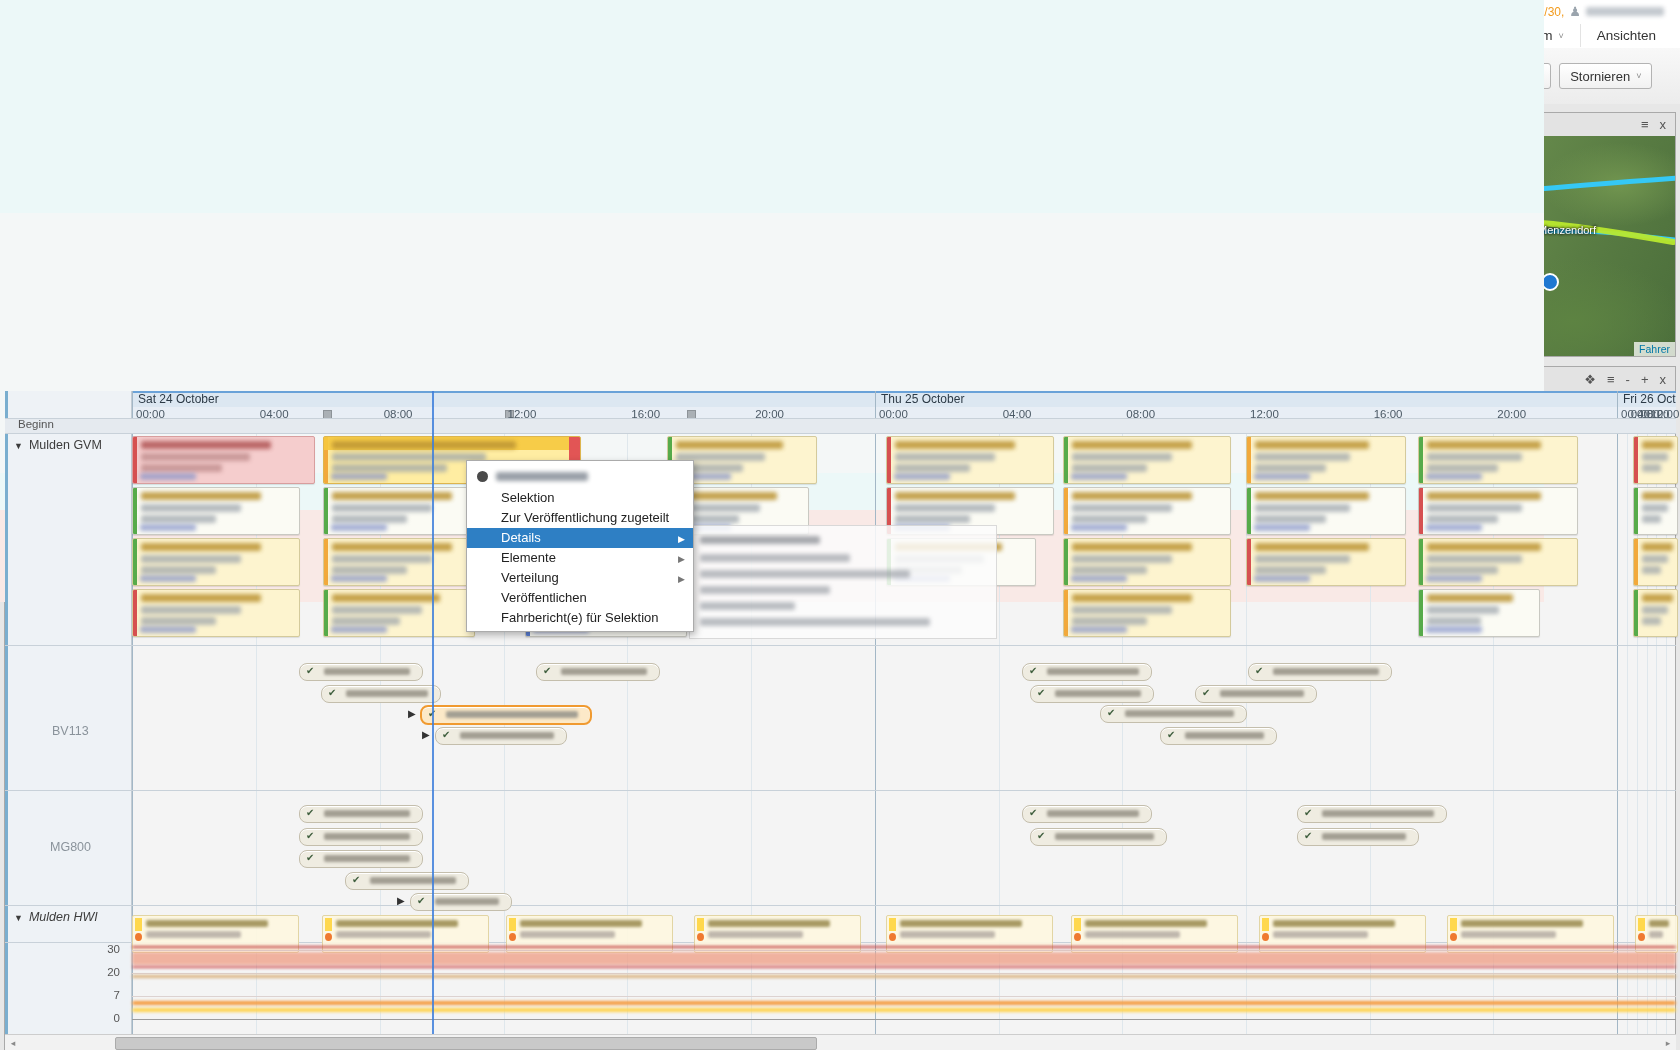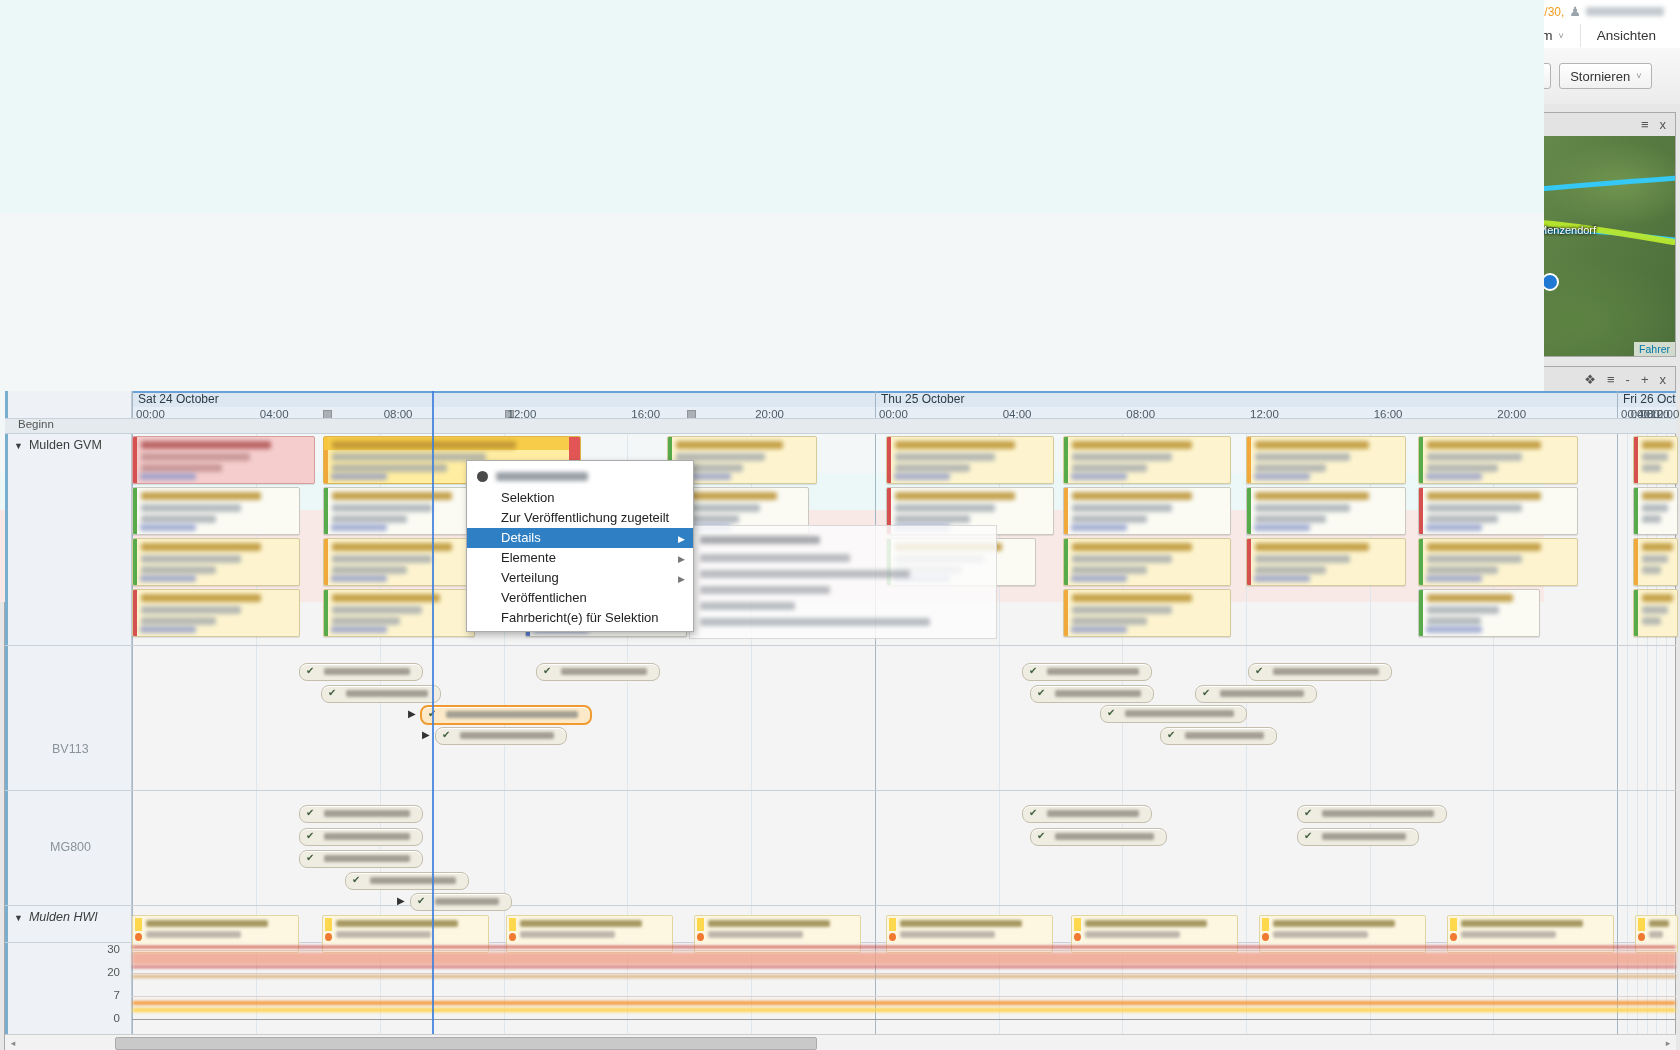--- a/index.html
+++ b/index.html
@@ -494,21 +494,21 @@
       <div class="hourline" style="left: 1666px; top: 421px; height: 613px;"></div>
       <div class="daysep" style="left: 1617px; top: 391px; height: 643px;"></div>
       <div class="tick-square" style="left: 323px; top: 410px;"></div>
       <div class="tick-square" style="left: 505px; top: 410px;"></div>
       <div class="tick-square" style="left: 687px; top: 410px;"></div>
       <div class="labelcol" style="left: 5px; top: 391px; width: 127px; height: 643px;"></div>
       <div style="position: absolute; left: 5px; top: 391px; width: 3px; height: 643px; background: rgb(122, 174, 207);"></div>
       <div class="bandrow" style="left: 5px; top: 418px; width: 1671px; height: 14px; padding-top: 0px;"></div>
       <div style="position: absolute; left: 18px; top: 418px; font-size: 11.5px; color: rgb(85, 85, 85); z-index: 5;">Beginn</div>
       <div class="sect-label" style="left: 14px; top: 438px;"><div style="display: inline; font-size: 9px; margin-right: 6px;">▼</div><div style="display: inline;">Mulden GVM</div></div>
-      <div class="sect-label dim" style="left: 52px; top: 742px;">BV113</div>
+      <div class="sect-label dim" style="left: 52px; top: 724px;">BV113</div>
       <div class="sect-label dim" style="left: 50px; top: 840px;">MG800</div>
       <div class="sect-label" style="left: 14px; top: 910px;"><div style="display: inline; font-size: 9px; margin-right: 6px;">▼</div><div style="display: inline; font-style: italic;">Mulden HWI</div></div>
       <div class="sectline" style="left: 5px; top: 645px; width: 1671px;"></div>
       <div class="sectline" style="left: 5px; top: 790px; width: 1671px;"></div>
       <div class="sectline" style="left: 5px; top: 905px; width: 1671px;"></div>
       <div class="sectline" style="left: 5px; top: 942px; width: 1671px;"></div>
       <div class="gb pink" style="left: 132px; top: 436px; width: 181px;">
         <div class="edge red"></div>
         <div class="gl t" style="left: 8px; top: 4px; width: 130.32px;"></div>
         <div class="gl b" style="left: 8px; top: 16px; width: 108.6px;"></div>

